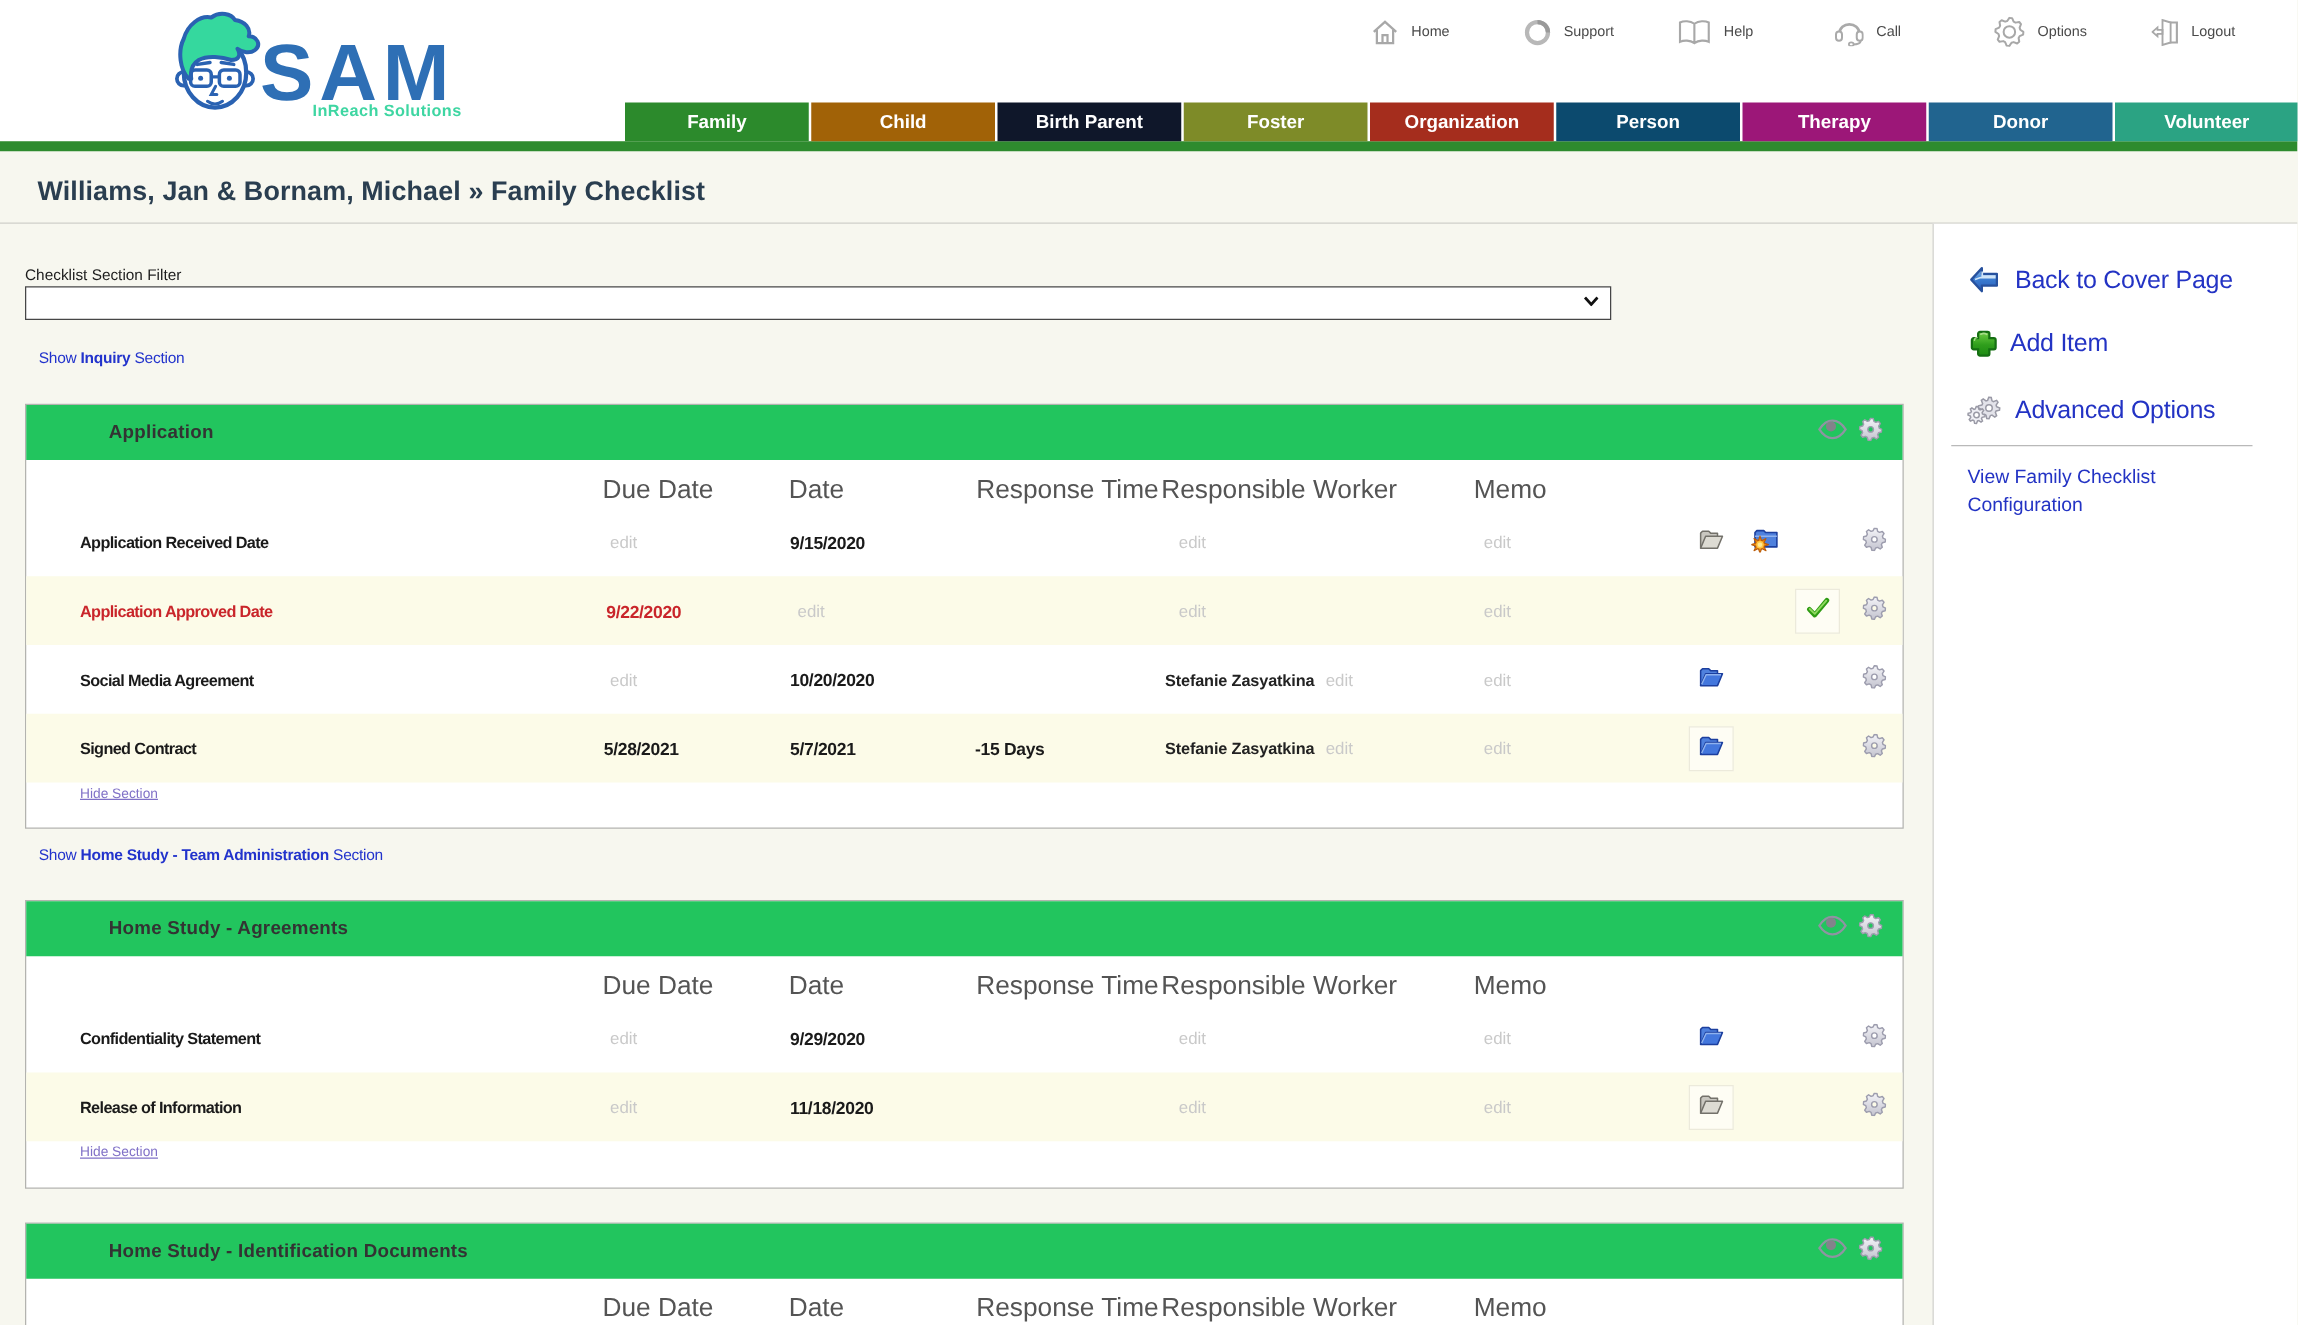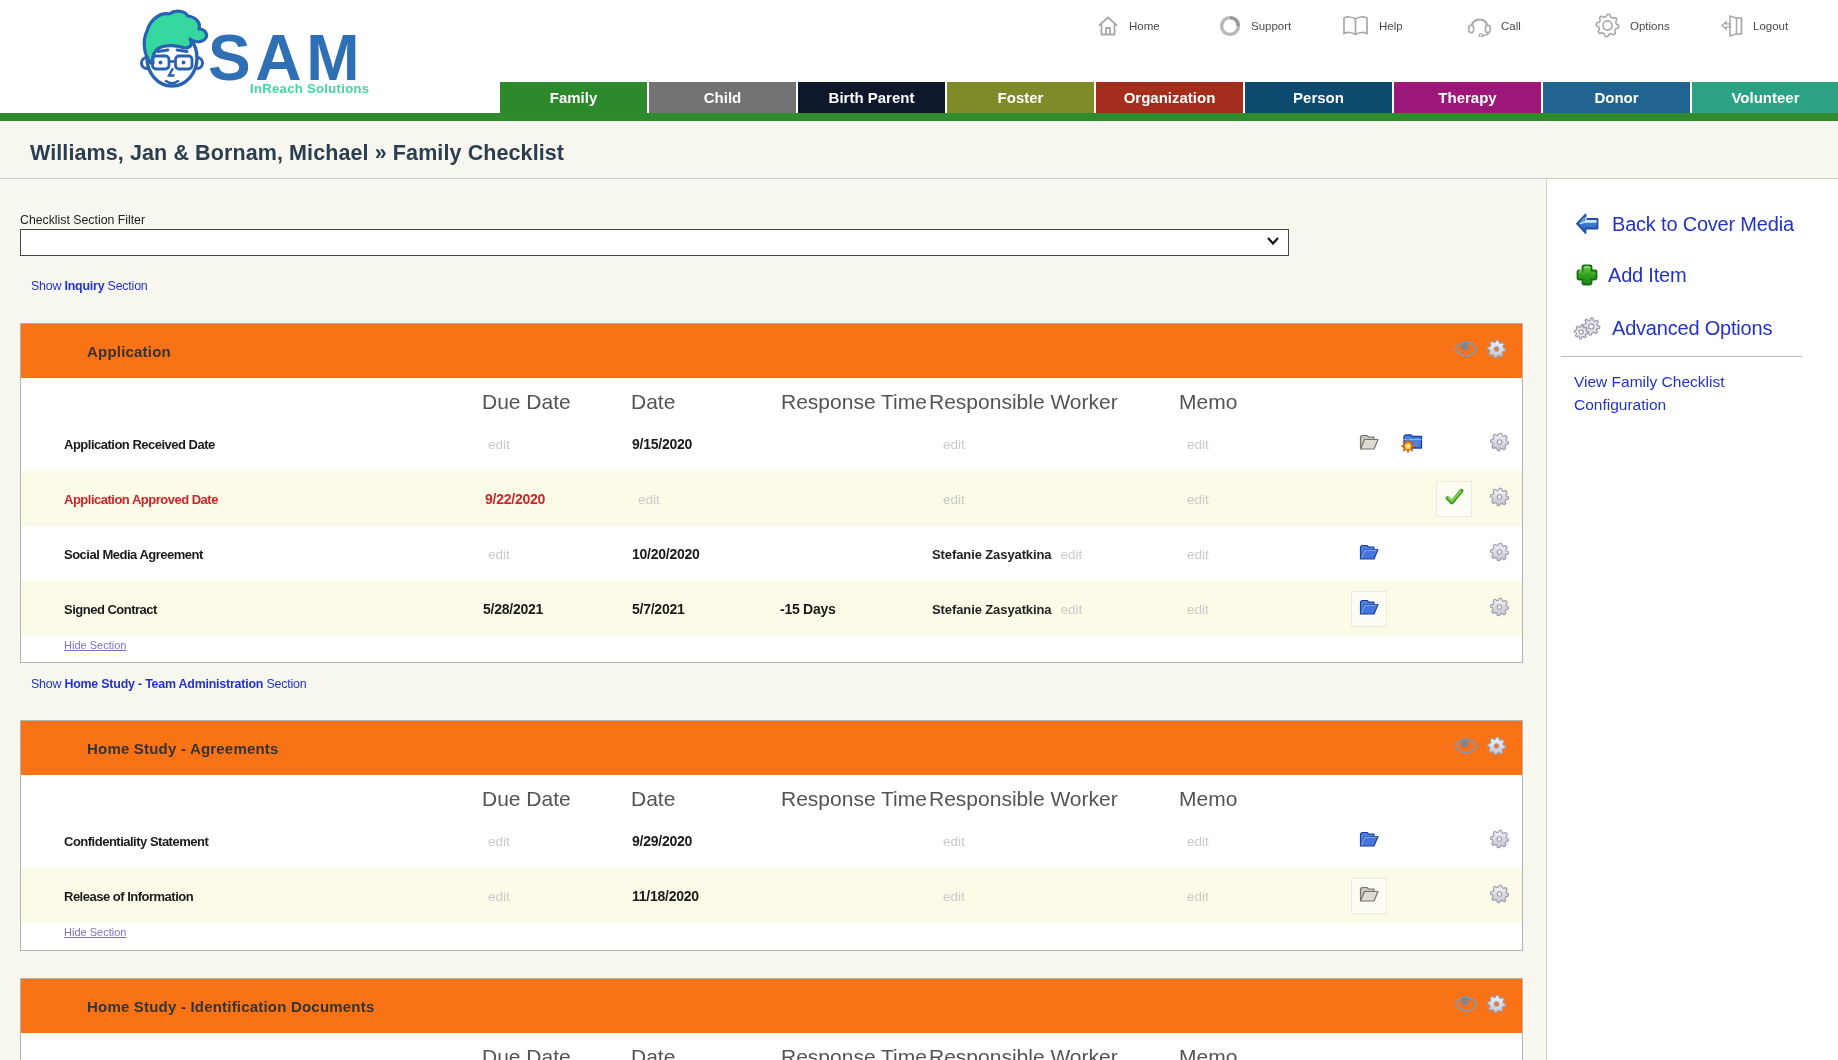--- a/index.html
+++ b/index.html
@@ -25,21 +25,21 @@
 .sbitem{position:absolute;display:flex;align-items:center;color:#2333c4;font-size:20px;letter-spacing:-0.2px;}
 .sbitem svg{display:block;}
 
 label.flt{position:absolute;left:20px;top:213px;font-size:12.3px;color:#1c1c1c;}
 #sel{position:absolute;left:20px;top:229px;width:1269px;height:27px;background:#fff;border:1px solid #464646;box-sizing:border-box;}
 #sel svg{position:absolute;right:9px;top:7px;}
 .showlink{position:absolute;color:#2233cc;font-size:12.4px;letter-spacing:-0.2px;}
 .showlink b{font-weight:bold;}
 
 .sect{position:absolute;left:20px;width:1503px;background:#fff;border:1px solid #b3b3af;box-sizing:border-box;}
-.shead{position:relative;height:54px;background:#f97316;}
+.shead{position:relative;height:44px;background:#22c55e;}
 .shead .st{position:absolute;left:66px;top:50%;transform:translateY(-50%);font-size:15px;font-weight:bold;color:#333;letter-spacing:0.2px;}
 .shead .ic1{position:absolute;left:1433px;top:50%;transform:translateY(-50%);}
 .shead .ic2{position:absolute;left:1466px;top:50%;transform:translateY(-50%);}
 .chead{position:relative;height:38px;}
 .chead span{position:absolute;bottom:2px;font-size:21px;color:#545454;}
 .row{position:relative;height:55px;padding-left:46px;}
 .rbeige{background:#fcfbe8;}
 .cell{position:absolute;top:50%;transform:translateY(-50%);}
 .iname{font-size:13px;letter-spacing:-0.5px;font-weight:bold;color:#1a1a1a;left:43px;}
 .edit{font-size:13.5px;color:#c9c9c9;}
@@ -124,21 +124,21 @@
   <svg width="22" height="22" viewBox="0 0 22 22">
       <path d="M9 3 H20.5 V19 H9" fill="none" stroke="#a8a8a8" stroke-width="1.7"></path>
       <path d="M9 1 V21 L15.5 19 V3 Z" fill="#fff" stroke="#a8a8a8" stroke-width="1.5"></path>
       <path d="M1 10.5 l4 -3.6 v2 h4 v3.2 h-4 v2 Z" fill="none" stroke="#a8a8a8" stroke-width="1.4"></path>
     </svg>
   <span>Logout</span>
 </div>
 
 <div id="tabs">
   <div class="tab" style="background:#2c8a2c">Family</div>
-  <div class="tab" style="background:#737373">Child</div>
+  <div class="tab" style="background:#a16207">Child</div>
   <div class="tab" style="background:#0f172a">Birth Parent</div>
   <div class="tab" style="background:#7e8b28">Foster</div>
   <div class="tab" style="background:#a52d1d">Organization</div>
   <div class="tab" style="background:#0c4a6e">Person</div>
   <div class="tab" style="background:#9c1778">Therapy</div>
   <div class="tab" style="background:#21648f">Donor</div>
   <div class="tab" style="background:#2ba383">Volunteer</div>
 </div>
 
 <div id="title">Williams, Jan &amp; Bornam, Michael » Family Checklist</div>
@@ -150,21 +150,21 @@
     <defs>
         <linearGradient id="bg1" x1="0" y1="0" x2="0" y2="1">
       <stop offset="0" stop-color="#8fc3f0"></stop>
           <stop offset="0.5" stop-color="#3a7bd0"></stop>
           <stop offset="1" stop-color="#2a5cb8"></stop>
     </linearGradient>
       </defs>
     <path d="M10.5 2.5 V7 H22.5 V16.5 H10.5 V21 L2 11.7 Z" fill="url(#bg1)" stroke="#27519e" stroke-width="1.8" stroke-linejoin="round"></path>
     <path d="M10.8 5.2 V8.8 H20.8 V10 H9.4 L5 11.6" fill="none" stroke="#cfe4f7" stroke-width="1.4"></path>
   </svg>
-  <span style="margin-left:12px">Back to Cover Media</span>
+  <span style="margin-left:12px">Back to Cover Page</span>
 </div>
 <div class="sbitem" style="left:1575px;top:263px">
   <svg width="24" height="24" viewBox="0 0 24 24">
     <defs>
         <linearGradient id="gg1" x1="0" y1="0" x2="0" y2="1">
       <stop offset="0" stop-color="#6fce44"></stop>
           <stop offset="0.55" stop-color="#2f9e1c"></stop>
           <stop offset="1" stop-color="#1d8a12"></stop>
     </linearGradient>
       </defs>

